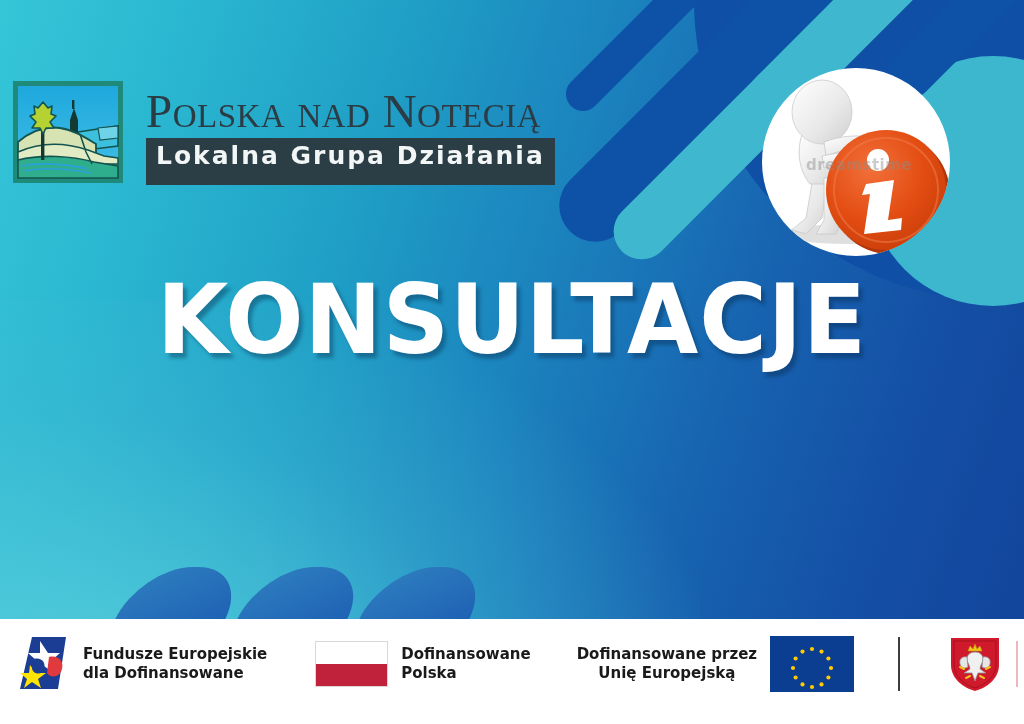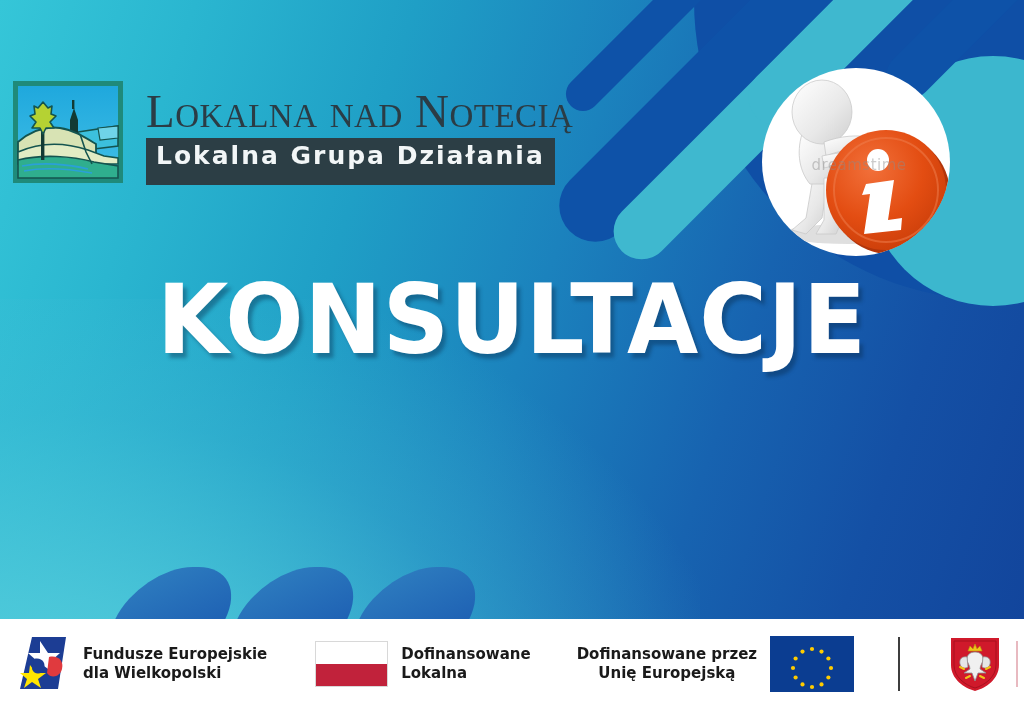--- a/index.html
+++ b/index.html
@@ -166,20 +166,21 @@
     line-height: 1;
   }
 
   
   .info-graphic {
     position: absolute;
     left: 762px;
     top: 68px;
     width: 188px;
     height: 188px;
+    font-weight: bold;
   }
   .info-disc {
     position: absolute;
     inset: 0;
     border-radius: 50%;
     background: #ffffff;
   }
   .info-svg { position: absolute; inset: 0; }
   .info-watermark {
     position: absolute;
@@ -312,21 +313,21 @@
 
         <path d="M68 54 L74 72 L80 84" stroke="#14544f" stroke-width="1.6" fill="none"></path>
 
         <rect x="29" y="46" width="3.4" height="34" fill="#123a33"></rect>
 
         <path d="M31 22 L36 28 L40 26 L39 34 L44 36 L38 42 L42 48 L34 48 L31 54
                  L28 48 L20 48 L24 42 L18 36 L23 34 L22 26 L26 28 Z" fill="#b5d233" stroke="#14544f" stroke-width="1.6" stroke-linejoin="round"></path>
       </svg>
 
       <div class="lgd-words">
-        <div class="lgd-title">Lokalna nad Notecią</div>
+        <div class="lgd-title">Polska nad Notecią</div>
         <div class="lgd-sub-bar">
           <div class="lgd-sub">Lokalna Grupa Działania</div>
         </div>
       </div>
     </div>
 
     <div class="info-graphic">
       <div class="info-disc"></div>
       <svg class="info-svg" viewBox="0 0 188 188">
         <defs>
@@ -379,32 +380,32 @@
     <div class="f-block" style="margin-left:18px;">
       <svg class="fe-logo" viewBox="0 0 52 58">
         <path d="M14 2 L48 2 L40 54 L2 54 Z" fill="#1c3d94"></path>
         <path d="M22 6 L30 18 L42 18 L33 26 L37 39 L26 31 L15 39 L19 26 L10 18 L22 18 Z" fill="#ffffff"></path>
         <path d="M31 22 C40 20 46 26 44 34 C42 42 33 44 29 38 Z" fill="#e03a3e"></path>
         <path d="M12 30 L18 38 L28 38 L20 44 L23 53 L14 47 L6 53 L9 44 L2 38 L11 38 Z" fill="#ffe500"></path>
         <path d="M16 24 C24 22 28 28 26 34 C24 40 16 40 14 34 Z" fill="#1c3d94"></path>
       </svg>
       <div class="f-text" style="margin-left:13px;">
         <div>Fundusze Europejskie</div>
-        <div>dla Wielkopolski</div>
+        <div>dla Dofinansowane</div>
       </div>
     </div>
 
     <div class="f-block" style="margin-left:48px;">
       <div class="pl-flag">
         <div class="white"></div>
         <div class="red"></div>
       </div>
       <div class="f-text" style="margin-left:13px;">
         <div>Dofinansowane</div>
-        <div>Lokalna</div>
+        <div>Polska</div>
       </div>
     </div>
 
     <div class="f-block" style="margin-left:46px;">
       <div class="f-text right" style="margin-right:13px;">
         <div>Dofinansowane przez</div>
         <div>Unię Europejską</div>
       </div>
       <svg class="eu-flag" viewBox="0 0 84 56">
         <rect width="84" height="56" fill="#0b3d91"></rect>

